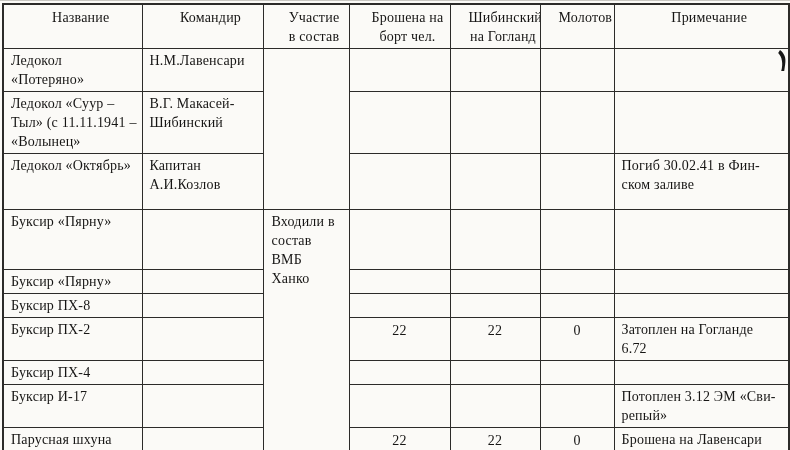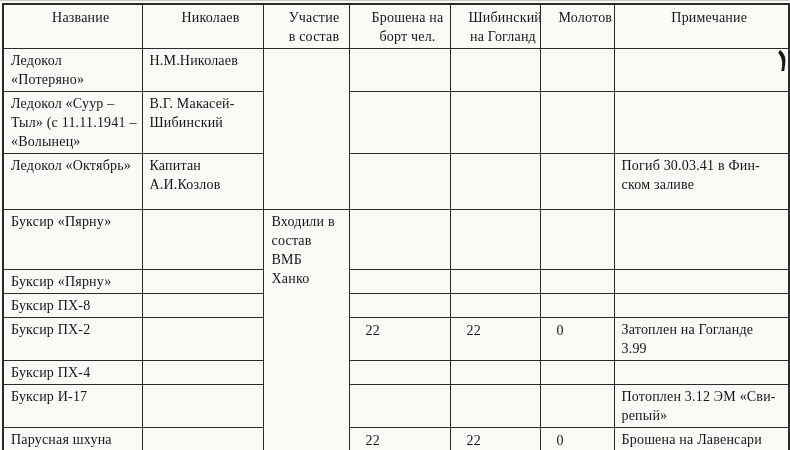--- a/index.html
+++ b/index.html
@@ -28,21 +28,21 @@
     overflow:hidden;
     line-height:1.36;
     font-weight:normal;
     letter-spacing:0.2px;
   }
   th{
     text-align:center;
     padding:3px 2px 2px 18px;
   }
   td{padding:2px 4px 2px 7px;}
-  td.num{padding:3px 16px;}
+  td.num{text-align:center;padding:3px 16px;}
   td.part{padding-left:8px;}
   tr.hdr{height:39px}
   tr.r1{height:22px}
   tr.r2{height:58px}
   tr.r3{height:56px}
   tr.r4{height:60px}
   tr.r5{height:22px}
   tr.r6{height:20px}
   tr.r7{height:40px}
   tr.r8{height:22px}
@@ -64,35 +64,35 @@
         <col style="width:121px">
         <col style="width:86px">
       <col style="width:101px">
         <col style="width:90px">
         <col style="width:74px">
       <col style="width:175px">
     </colgroup>
     <thead>
       <tr class="hdr">
         <th>Название</th>
-        <th>Николаев</th>
+        <th>Командир</th>
         <th>Участие
 в состав</th>
         <th>Брошена на
 борт чел.</th>
         <th>Шибинский
 на Гогланд</th>
         <th>Молотов</th>
         <th>Примечание</th>
       </tr>
     </thead>
     <tbody>
       <tr class="r1">
         <td>Ледокол «Потеряно»</td>
-        <td>Н.М.Николаев</td>
+        <td>Н.М.Лавенсари</td>
         <td class="part" rowspan="3"></td>
         <td class="num"></td>
         <td class="num"></td>
         <td class="num"></td>
         <td></td>
       </tr>
       <tr class="r2">
         <td>Ледокол «Суур –
 Тыл» (с 11.11.1941 –
 «Волынец»</td>
@@ -103,21 +103,21 @@
         <td class="num"></td>
         <td></td>
       </tr>
       <tr class="r3">
         <td>Ледокол «Октябрь»</td>
         <td>Капитан
 А.И.Козлов</td>
         <td class="num"></td>
         <td class="num"></td>
         <td class="num"></td>
-        <td>Погиб 30.03.41 в Фин-
+        <td>Погиб 30.02.41 в Фин-
 ском заливе</td>
       </tr>
       <tr class="r4">
         <td>Буксир «Пярну»</td>
         <td></td>
         <td class="part" rowspan="8">Входили в
 состав ВМБ
 Ханко</td>
         <td class="num"></td>
         <td class="num"></td>
@@ -140,21 +140,21 @@
         <td class="num"></td>
         <td></td>
       </tr>
       <tr class="r7">
         <td>Буксир ПХ-2</td>
         <td></td>
         <td class="num">22</td>
         <td class="num">22</td>
         <td class="num">0</td>
         <td>Затоплен на Гогланде
-3.99</td>
+6.72</td>
       </tr>
       <tr class="r8">
         <td>Буксир ПХ-4</td>
         <td></td>
         <td class="num"></td>
         <td class="num"></td>
         <td class="num"></td>
         <td></td>
       </tr>
       <tr class="r9">

